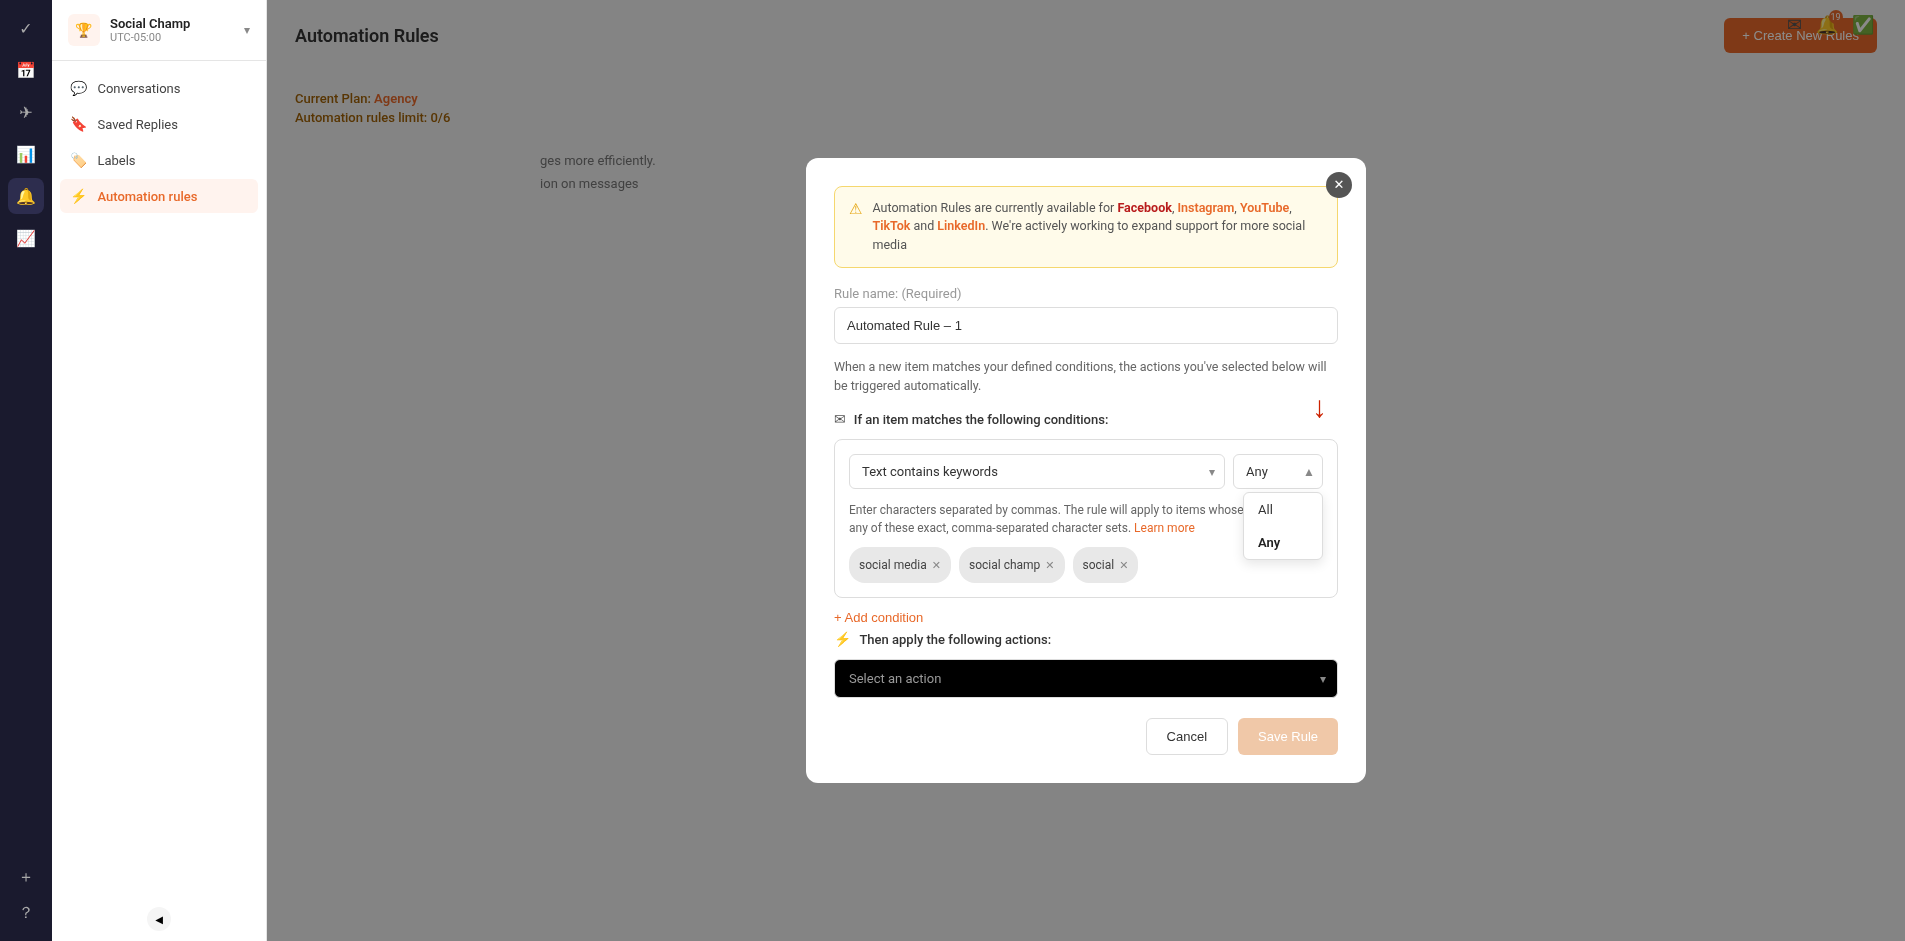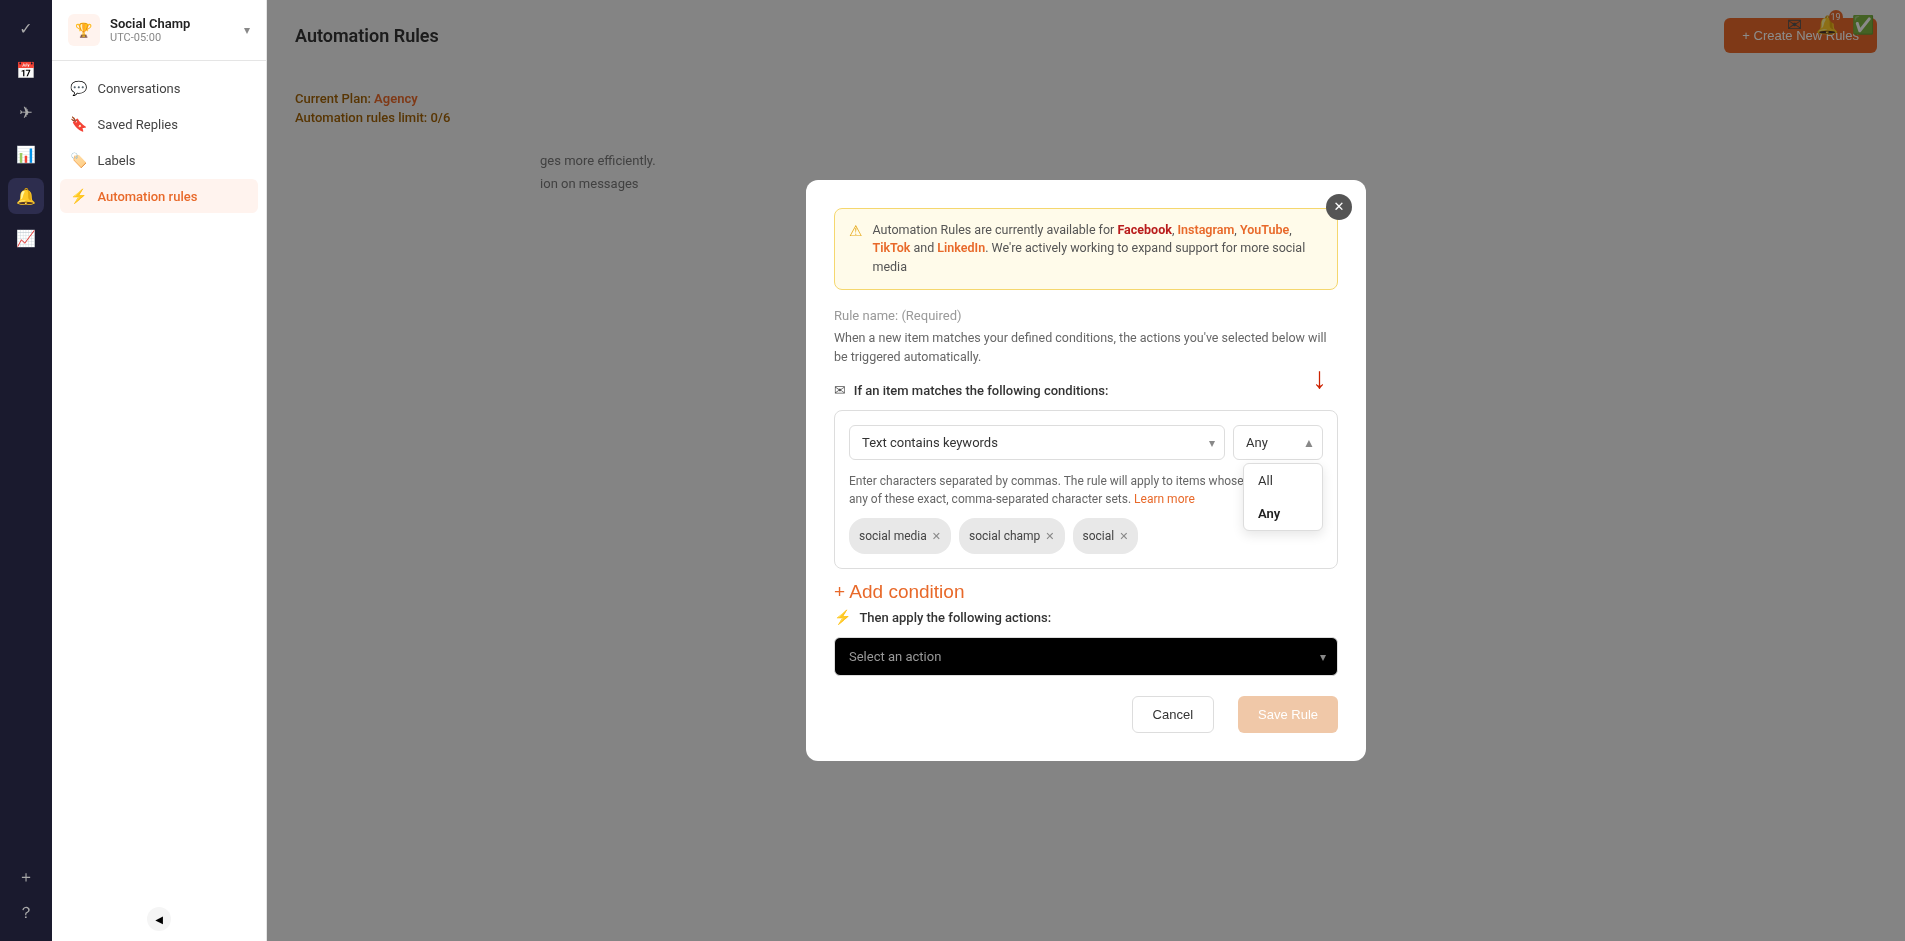--- a/index.html
+++ b/index.html
@@ -291,21 +291,21 @@
       color: #444;
     }
     .tag-remove {
       font-size: 11px; color: #888; cursor: pointer;
       background: none; border: none;
     }
 
     .add-condition-btn {
       display: flex; align-items: center; gap: 6px;
       color: #e8692a;
-      font-size: 19px;
+      font-size: 13px;
       font-weight: 500;
       background: none;
       border: none;
       cursor: pointer;
       margin: 6px 0;
     }
 
     .actions-section { margin-bottom: 20px; }
     .action-select-wrapper {
       width: 100%;
@@ -321,21 +321,21 @@
       background: #000000;
       appearance: none;
       cursor: pointer;
     }
     .action-select-wrapper .select-arrow {
       position: absolute; right: 12px; top: 50%; transform: translateY(-50%);
       pointer-events: none; color: #888; font-size: 12px;
     }
 
     .modal-footer {
-      display: flex; justify-content: flex-end; gap: 24px;
+      display: flex; justify-content: flex-end; gap: 10px;
       margin-top: 10px;
     }
     .btn-cancel {
       background: white;
       border: 1px solid #ddd;
       border-radius: 6px;
       padding: 10px 20px;
       font-size: 13px;
       color: #333;
       cursor: pointer;
@@ -464,20 +464,21 @@
           and <a href="#" style="color:#e8692a; font-weight:600; text-decoration:none;">LinkedIn</a>.
           We're actively working to expand support for more social media
         </div>
       </div>
 
       
       <div class="field-label">
         <span>Rule name:</span>
         <span>(Required)</span>
       </div>
+      <input class="rule-name-input" type="text" value="Automated Rule – 1" style="">
 
       
       <div class="description-text">When a new item matches your defined conditions, the actions you've selected below will be triggered automatically.</div>
 
       
       <div class="condition-section">
         <div class="section-header">
           <span class="section-header-icon">✉</span>
           <span>If an item matches the following conditions:</span>
         </div>

